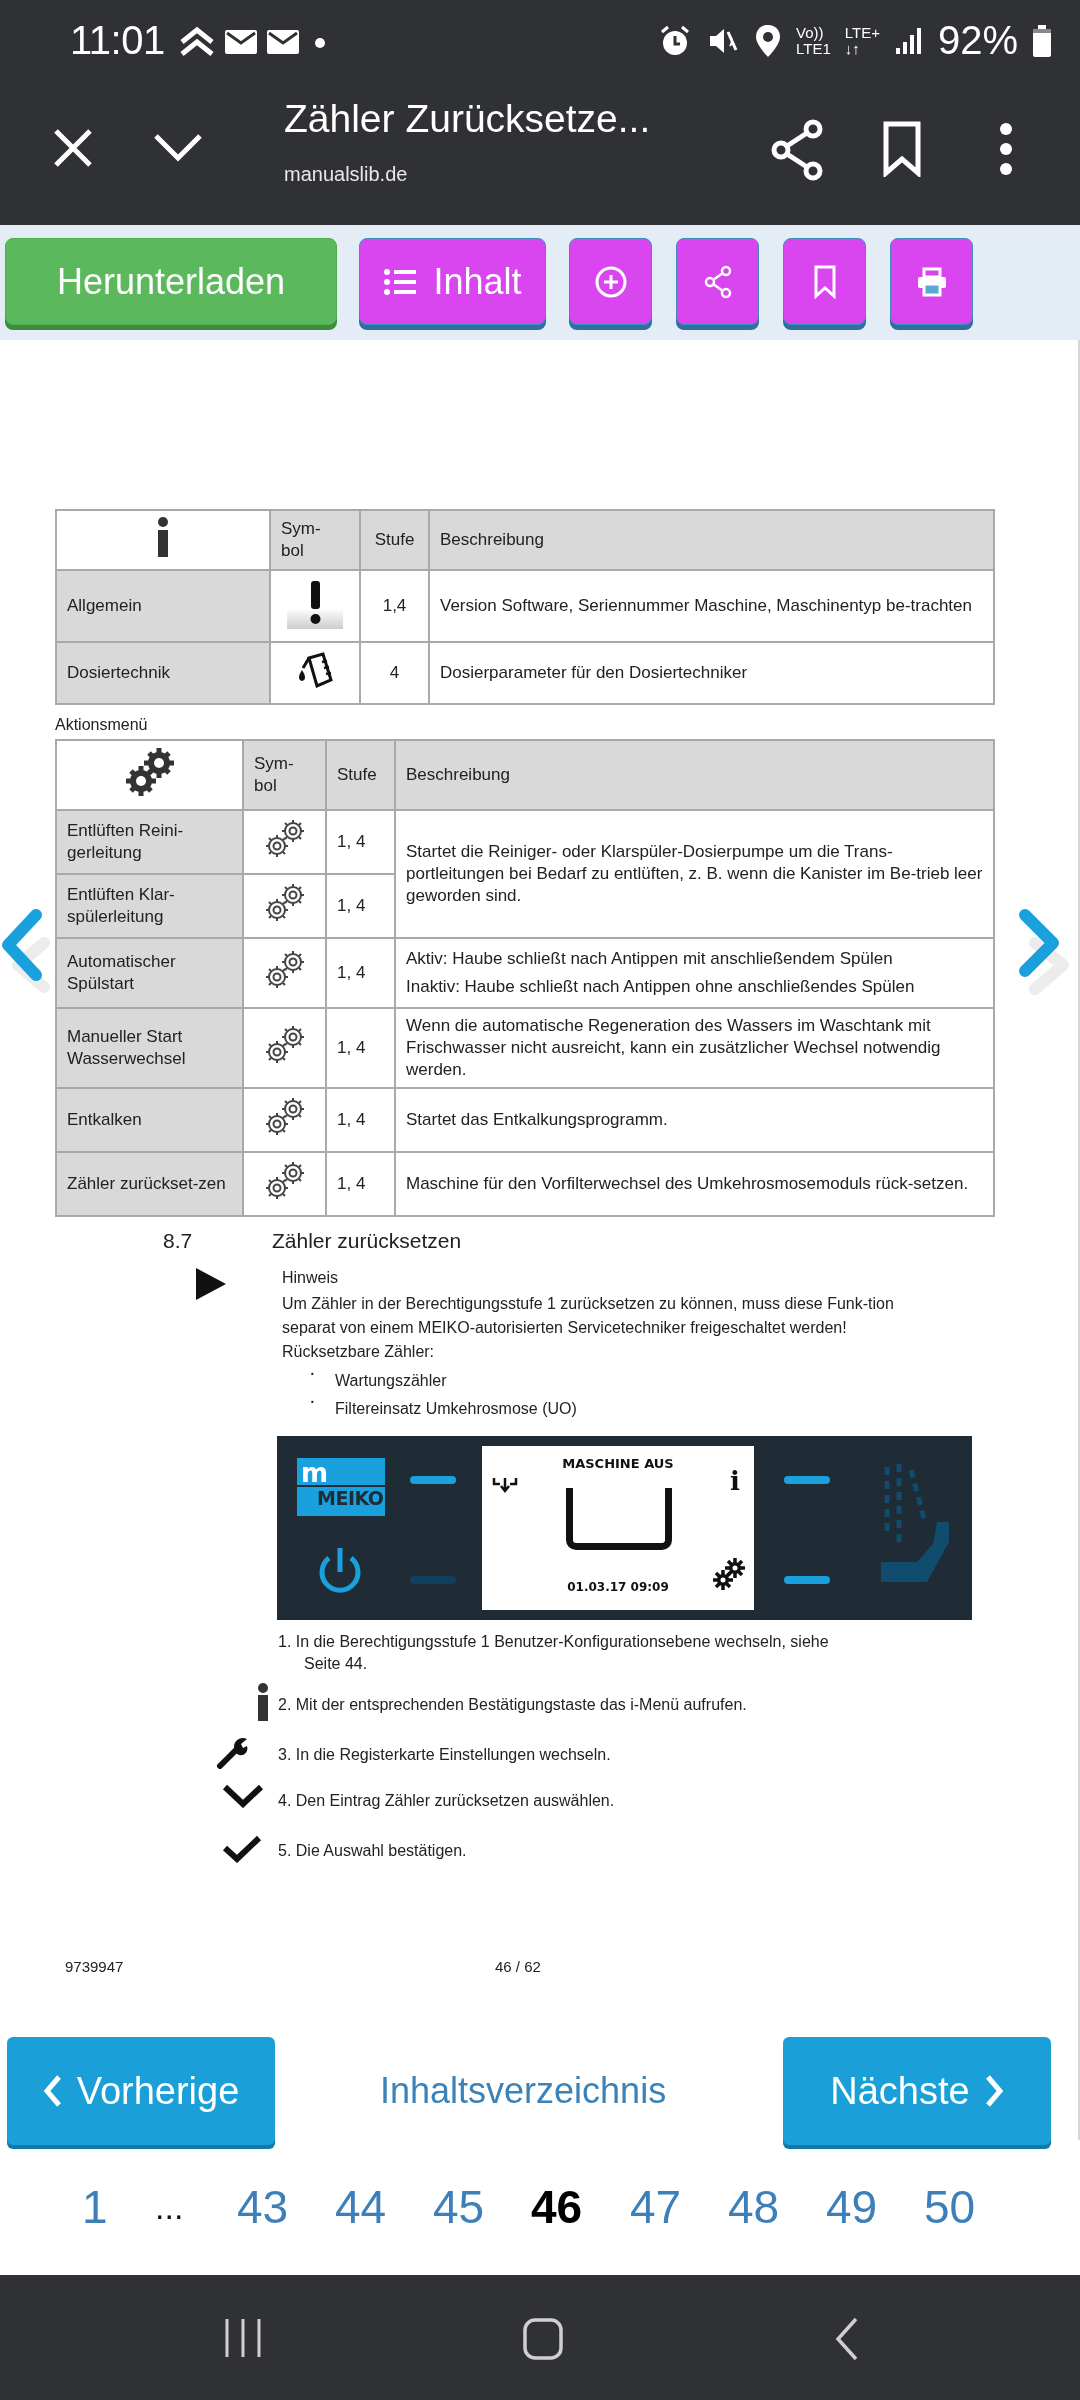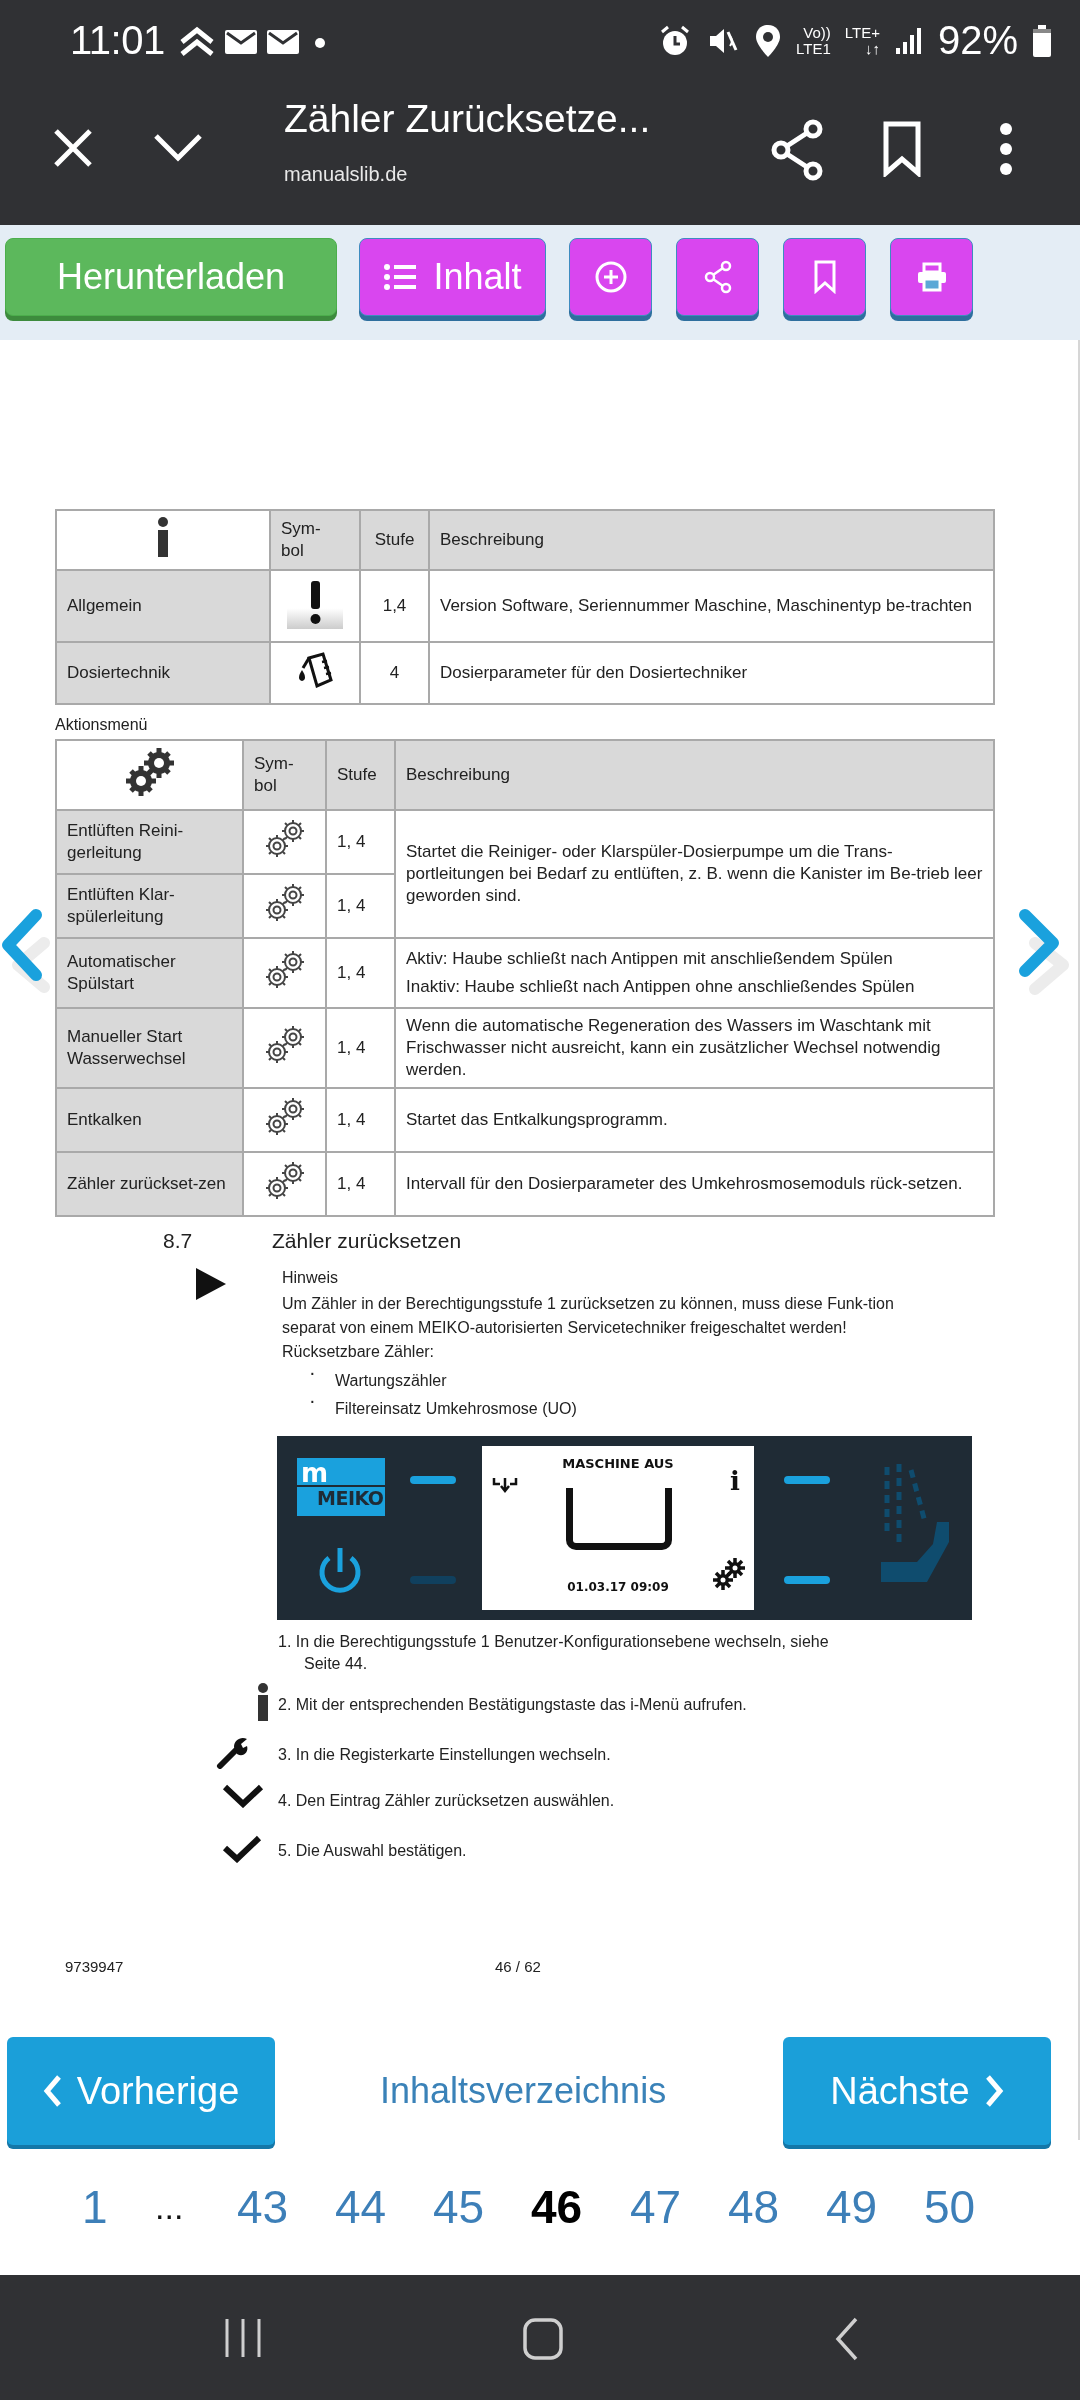--- a/index.html
+++ b/index.html
@@ -4,35 +4,35 @@
 <style>
   * { box-sizing: border-box; margin: 0; padding: 0; }
   html, body { width: 1080px; height: 2400px; overflow: hidden; background: #ffffff; }
   body { font-family: "Liberation Sans", "DejaVu Sans", sans-serif; position: relative; color: #222; }
 
   
   .statusbar { position: absolute; left: 0; top: 0; width: 1080px; height: 85px; background: #303134; color: #fff; }
   .statusbar .time { position: absolute; left: 70px; top: 18px; font-size: 40px; letter-spacing: -0.5px; }
   .sb-left-icons { position: absolute; left: 178px; top: 24px; display: flex; gap: 8px; align-items: center; }
   .sb-right { position: absolute; right: 28px; top: 18px; display: flex; align-items: center; gap: 14px; font-size: 40px; }
-  .sb-small { font-size: 15px; line-height: 16px; text-align: right; }
+  .sb-small { font-size: 15px; line-height: 16px; text-align: left; }
 
   
   .appbar { position: absolute; left: 0; top: 85px; width: 1080px; height: 140px; background: #303134; color: #fff; }
   .appbar .close { position: absolute; left: 50px; top: 40px; }
   .appbar .chev { position: absolute; left: 152px; top: 45px; }
   .appbar .title { position: absolute; left: 284px; top: 12px; font-size: 39px; white-space: nowrap; }
   .appbar .url { position: absolute; left: 284px; top: 78px; font-size: 20px; color: #e8e8e8; }
   .appbar .share { position: absolute; left: 768px; top: 34px; }
   .appbar .bookmark { position: absolute; left: 882px; top: 36px; }
   .appbar .more { position: absolute; left: 996px; top: 36px; }
 
   
   .toolbar { position: absolute; left: 0; top: 225px; width: 1080px; height: 115px; background: #e4edf5; }
-  .tbtn { position: absolute; top: 13px; height: 78px; border-radius: 8px; color: #fff; display: flex; align-items: center; justify-content: center; font-size: 36px; }
+  .tbtn { position: absolute; top: 13px; height: 87px; border-radius: 8px; color: #fff; display: flex; align-items: center; justify-content: center; font-size: 36px; }
   .tbtn.green { background: #5cb85c; box-shadow: 0 5px 0 #3d8b3d; border: 1px solid #4cae4c; }
   .tbtn.blue { background: #d946ef; box-shadow: 0 5px 0 #2e6f9e; border: 1px solid #3e8cc0; }
 
   
   .page { position: absolute; left: 0; top: 340px; width: 1080px; height: 1680px; background: #fff; }
   .page-edge { position: absolute; right: 0; top: 340px; width: 2px; height: 1800px; background: #d6d6d6; }
 
   table.doc { position: absolute; border-collapse: collapse; font-size: 17px; color: #222; }
   table.doc td { border: 2px solid #a9a9a9; padding: 6px 10px; vertical-align: middle; line-height: 22px; }
   table.doc td.gray { background: #d9d9d9; }
@@ -375,21 +375,21 @@
             <g fill="none" stroke="#444" stroke-width="2">
               <circle cx="15" cy="29" r="8"></circle>
               <circle cx="15" cy="29" r="3.5"></circle>
               <circle cx="31" cy="14" r="8"></circle>
               <circle cx="31" cy="14" r="3.5"></circle>
               <path d="M15 18 V21 M15 37 V40 M4 29 H7 M23 29 H26 M7 21 L9 23 M21 35 L23 37 M23 21 L21 23 M9 35 L7 37"></path>
               <path d="M31 3 V6 M31 22 V25 M20 14 H23 M39 14 H42 M23 6 L25 8 M37 20 L39 22 M39 6 L37 8 M25 20 L23 22"></path>
             </g>
           </svg></td>
     <td>1, 4</td>
-    <td>Intervall für den Dosierparameter des Umkehrosmosemoduls rück-setzen.</td>
+    <td>Maschine für den Vorfilterwechsel des Umkehrosmosemoduls rück-setzen.</td>
   </tr>
 </tbody>
   </table>
 
 <div class="heading-num">8.7</div>
 <div class="heading-text">Zähler zurücksetzen</div>
 <div class="hint-arrow"></div>
 <div class="hint">
   <p style="margin-bottom:2px;">Hinweis</p>
   <p>Um Zähler in der Berechtigungsstufe 1 zurücksetzen zu können, muss diese Funk-tion separat von einem MEIKO-autorisierten Servicetechniker freigeschaltet werden!</p>

